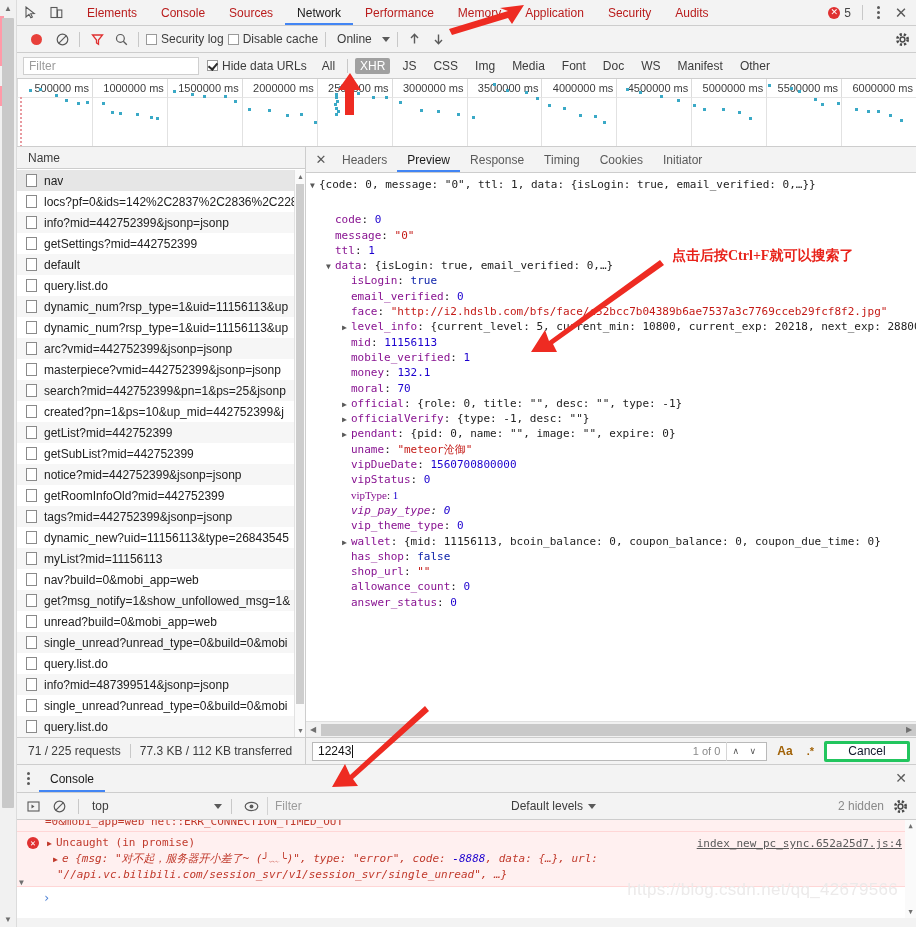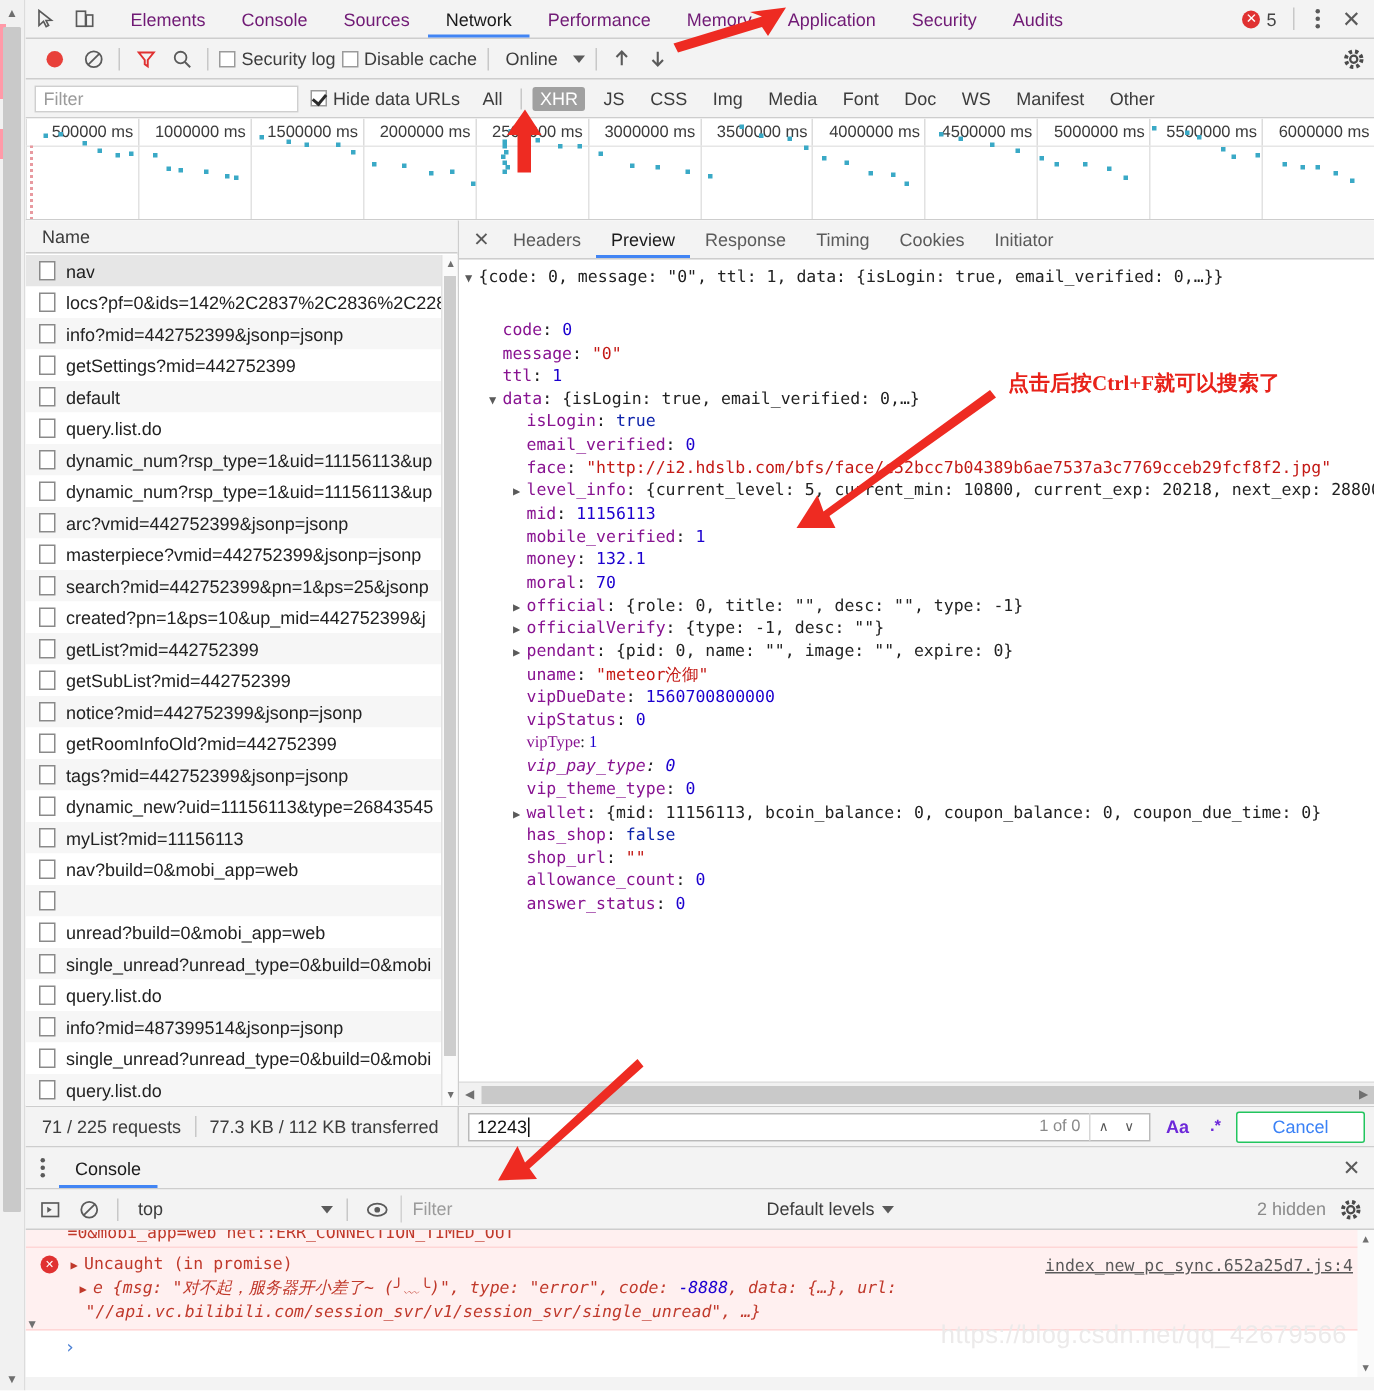--- a/index.html
+++ b/index.html
@@ -39,21 +39,21 @@
     position:relative;height:25px;background:#f3f3f3;
     border-bottom:1px solid #cdcdcd;display:flex;align-items:center;
   }
   .tb-icon{
     width:26px;height:24px;display:flex;align-items:center;justify-content:center;
     cursor:pointer;
   }
   .tb-icon svg{display:block;}
   .tabs{display:flex;align-items:center;height:25px;margin-left:6px;}
   .tab{
-    padding:0 12px;height:24px;line-height:24px;font-size:12px;color:#701a75;
+    padding:0 12px;height:24px;line-height:24px;font-size:12px;color:#b91c1c;
     cursor:pointer;white-space:nowrap;
   }
   .tab.active{color:#1a1a1a;box-shadow:inset 0 -2px 0 #4285f4;}
   .tabbar-right{position:absolute;right:4px;top:0;height:25px;display:flex;align-items:center;gap:2px;}
   .errbadge{display:flex;align-items:center;gap:4px;padding:0 6px;cursor:pointer;}
   .errdot{
     width:12px;height:12px;border-radius:50%;background:#e03131;
     display:flex;align-items:center;justify-content:center;color:#fff;font-size:9px;line-height:1;
   }
   .errcount{font-size:12px;color:#444;}
@@ -179,25 +179,25 @@
   .stsep{width:1px;height:14px;background:#c8c8c8;}
   .findbar{flex:1;display:flex;align-items:center;padding:0 6px;gap:6px;height:26px;}
   .findinput{
     flex:1;height:19px;background:#fff;border:1px solid #b9b9b9;box-sizing:border-box;
     display:flex;align-items:center;padding:0 5px;font-size:12px;color:#111;position:relative;cursor:text;
   }
   .caretbar{display:inline-block;width:1px;height:13px;background:#111;margin-left:1px;}
   .findcount{margin-left:auto;font-size:11px;color:#8a8a8a;padding-right:6px;}
   .findnav{display:flex;border-left:1px solid #d6d6d6;height:19px;align-items:center;}
   .navb{width:17px;height:18px;display:flex;align-items:center;justify-content:center;font-size:9px;color:#555;cursor:pointer;}
-  .findopt{font-size:12px;color:#6d28d9;padding:0 4px;cursor:pointer;font-weight:bold;}
+  .findopt{font-size:12px;color:#a16207;padding:0 4px;cursor:pointer;font-weight:bold;}
   .findopt.small{font-weight:bold;font-size:11px;}
   .cancelbtn{
-    width:86px;height:21px;border:1px solid #22c55e;background:#fff;border-radius:2px;
-    display:flex;align-items:center;justify-content:center;font-size:12px;color:#3b82f6;cursor:pointer;box-sizing:border-box;
+    width:86px;height:21px;border:3px solid #22c55e;background:#fff;border-radius:2px;
+    display:flex;align-items:center;justify-content:center;font-size:12px;color:#0f172a;cursor:pointer;box-sizing:border-box;
   }
 
   
   .drawer-tabs{height:27px;background:#f3f3f3;border-bottom:1px solid #cdcdcd;display:flex;align-items:center;position:relative;}
   .dr-kebab{width:22px;height:26px;display:flex;flex-direction:column;align-items:center;justify-content:center;gap:2px;cursor:pointer;}
   .dr-kebab i{width:3px;height:3px;border-radius:50%;background:#5a5a5a;}
   .dtab{padding:0 11px;height:26px;line-height:27px;font-size:12px;color:#1a1a1a;cursor:pointer;}
   .dtab.active{box-shadow:inset 0 -2px 0 #4285f4;}
   .dr-x{position:absolute;right:6px;top:4px;width:18px;height:18px;display:flex;align-items:center;justify-content:center;color:#5a5a5a;font-size:14px;cursor:pointer;}
 
@@ -557,20 +557,21 @@
             <div class="row">
               <span class="filebox"></span>
               <span class="rowtext">myList?mid=11156113</span>
             </div>
             <div class="row">
               <span class="filebox"></span>
               <span class="rowtext">nav?build=0&amp;mobi_app=web</span>
             </div>
             <div class="row">
               <span class="filebox"></span>
+              <span class="rowtext">get?msg_notify=1&amp;show_unfollowed_msg=1&amp;</span>
             </div>
             <div class="row">
               <span class="filebox"></span>
               <span class="rowtext">unread?build=0&amp;mobi_app=web</span>
             </div>
             <div class="row">
               <span class="filebox"></span>
               <span class="rowtext">single_unread?unread_type=0&amp;build=0&amp;mobi</span>
             </div>
             <div class="row">

